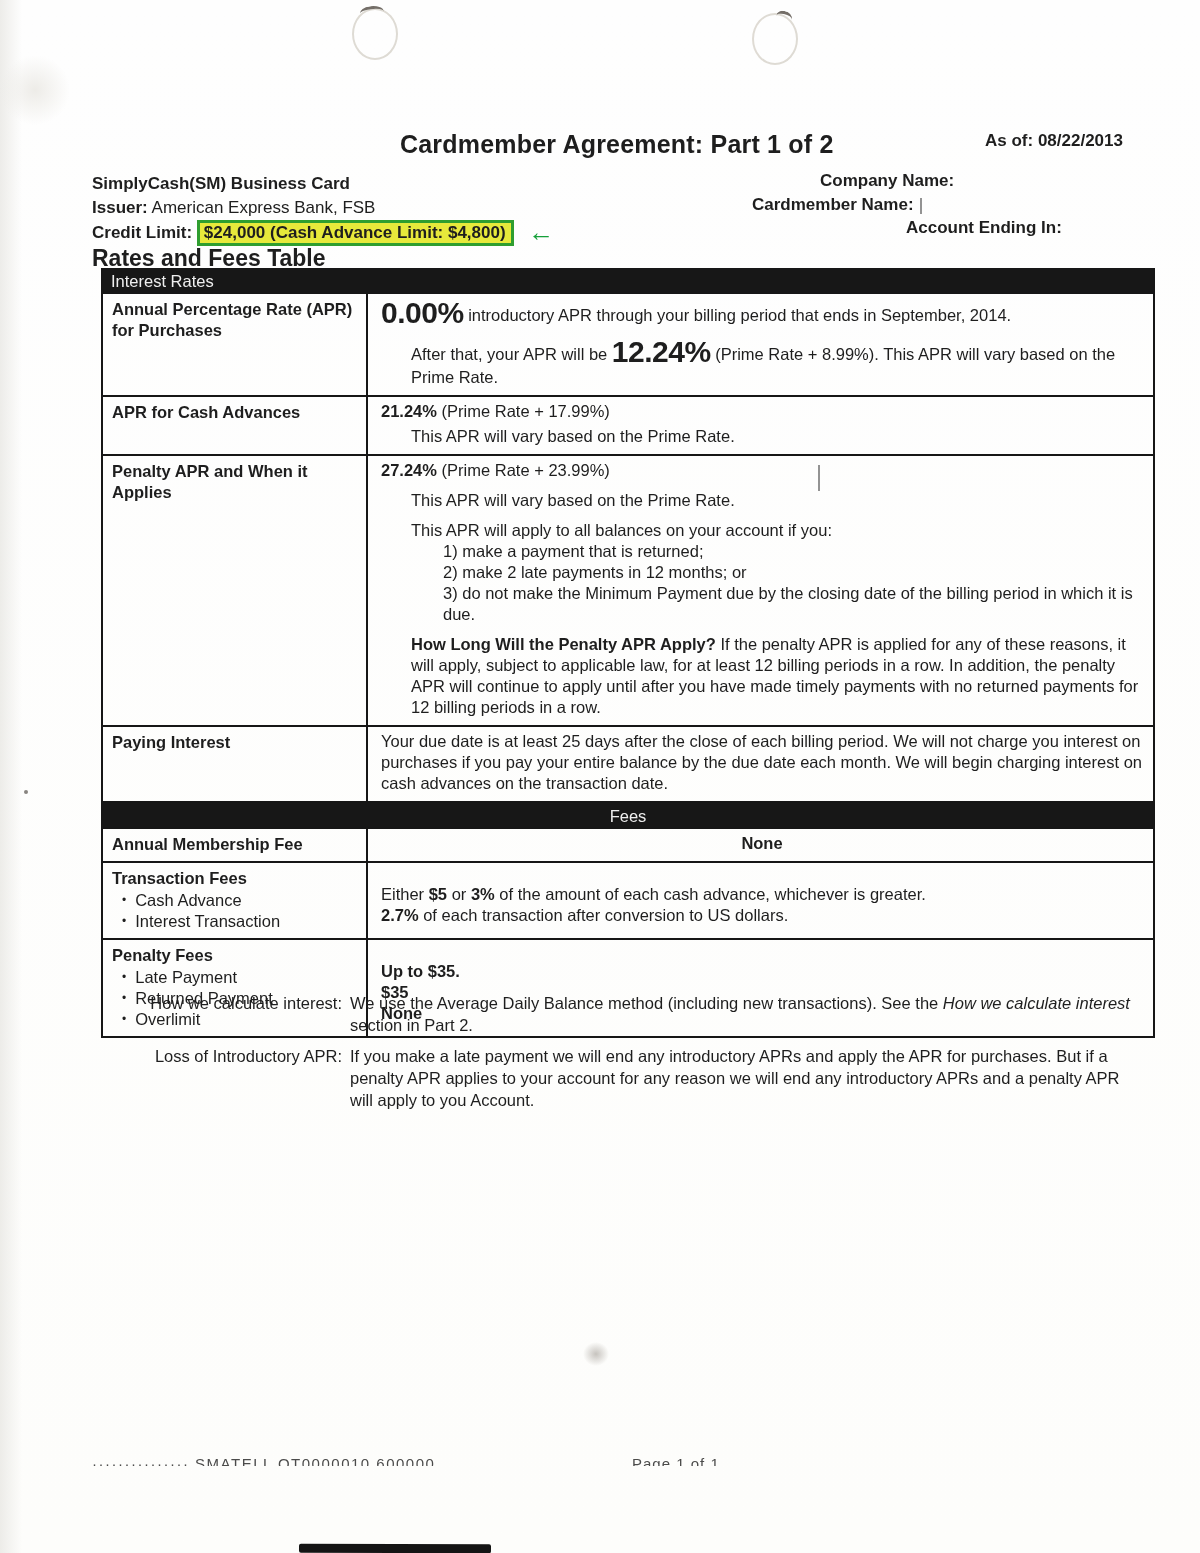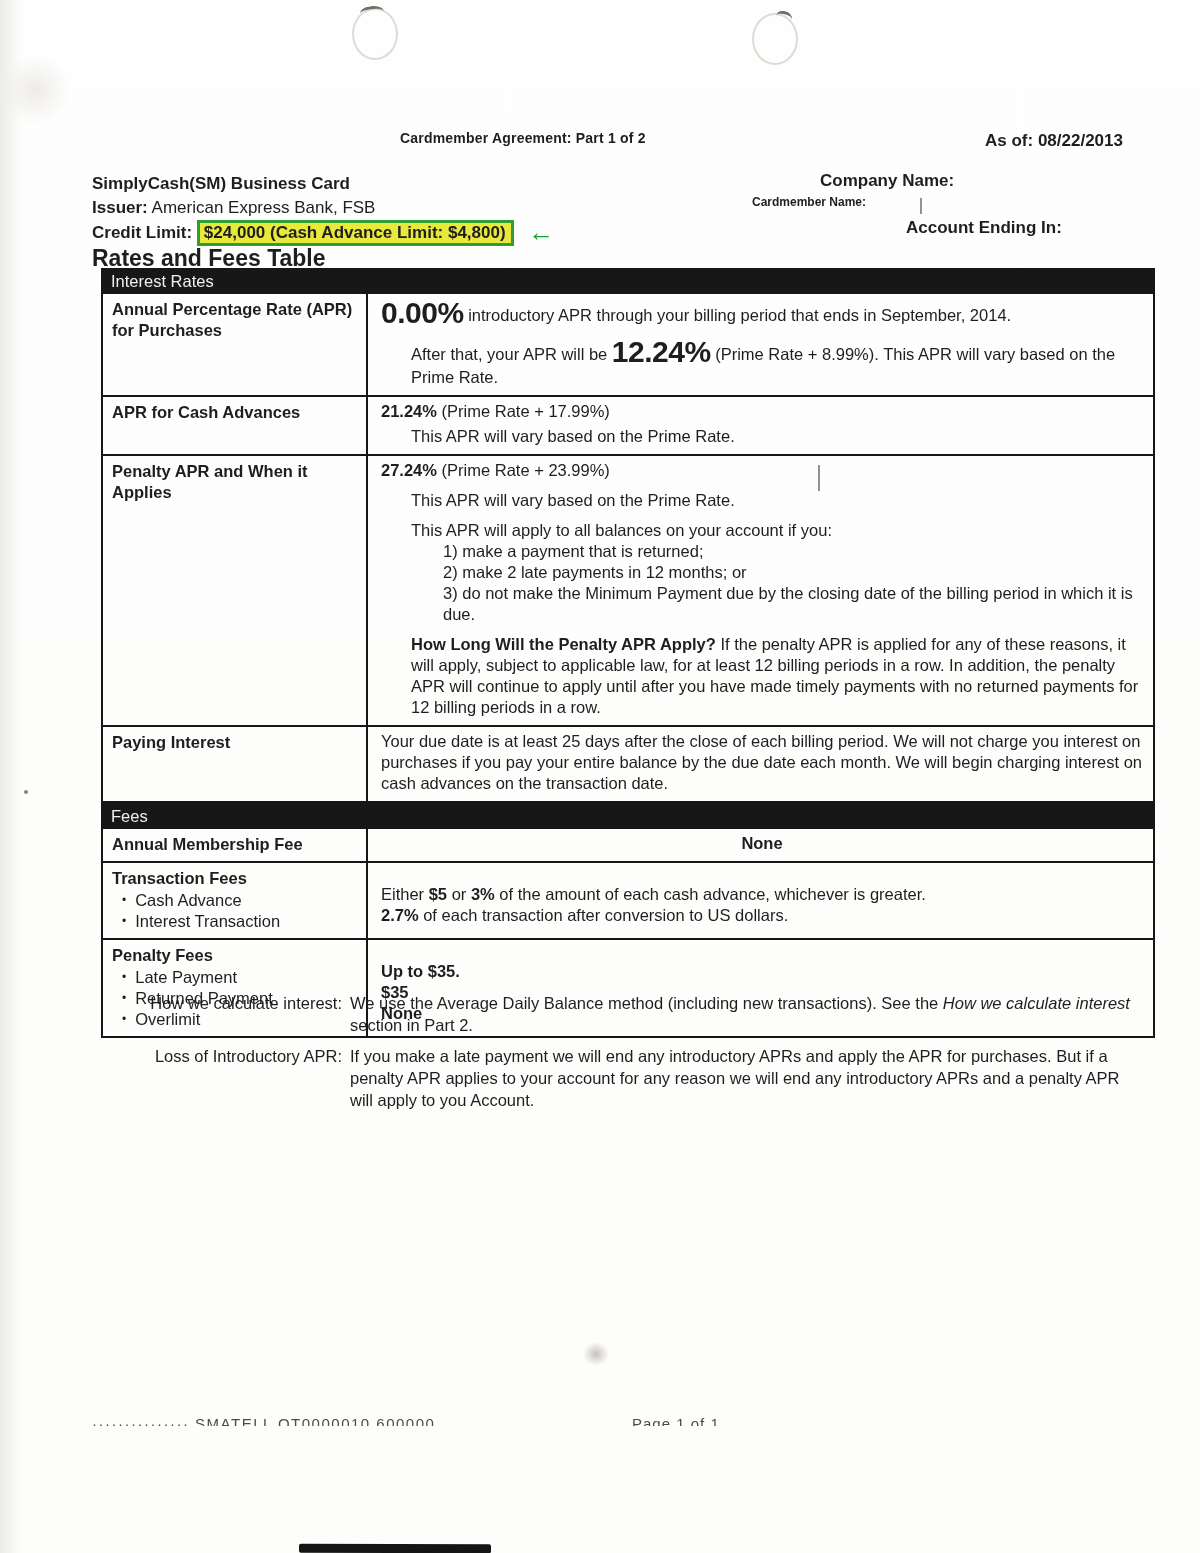--- a/index.html
+++ b/index.html
@@ -16,31 +16,31 @@
   .corner-blotch { position:absolute; left:0; top:55px; width:70px; height:70px;
     background:radial-gradient(closest-side,#e9e7e2,rgba(255,255,255,0)); opacity:.8; }
   
   .punch { position:absolute; width:46px; height:52px; border:2px solid #d9d5cd;
     border-radius:50%; opacity:.85; }
   .punch::before { content:""; position:absolute; top:-4px; left:6px; width:24px; height:10px;
     border-top:3px solid #5c564e; border-radius:50% 60% 0 0; transform:rotate(-8deg); }
   .punch.p2::before { left:22px; width:16px; transform:rotate(10deg); }
 
   
-  .doc-title { position:absolute; left:400px; top:130px; font-size:14px; font-weight:700; letter-spacing:.2px; }
+  .doc-title { position:absolute; left:400px; top:130px; font-size:25px; font-weight:700; letter-spacing:.2px; }
   .as-of { position:absolute; left:985px; top:131px; font-size:17px; font-weight:700; }
 
   .info-left { position:absolute; left:92px; top:172px; font-size:17px; line-height:23.5px; }
   .info-left .lbl { font-weight:700; }
   .hl { background:#e7e93b; border:3px solid #2f9e2f; padding:0 5px 1px 4px; font-weight:700; }
   .arrow { color:#16a03a; font-size:26px; font-weight:700; vertical-align:-3px; margin-left:10px; }
   .rates-title { font-size:23px; font-weight:700; margin-top:2px; }
 
   .lab-company { position:absolute; left:820px; top:171px; font-size:17px; font-weight:700; }
-  .lab-cardmember { position:absolute; left:752px; top:195px; font-size:12px; font-weight:700; }
+  .lab-cardmember { position:absolute; left:752px; top:195px; font-size:17px; font-weight:700; }
   .lab-account { position:absolute; left:906px; top:218px; font-size:17px; font-weight:700; }
   .tick { position:absolute; background:#6f6f6f; opacity:.75; }
 
   
   .tbl { position:absolute; left:84px; top:268px; width:1054px;
     border:2px solid #161616; border-top:none; font-size:16.5px; line-height:21px;margin-left:17px; }
   .bar { background:#171717; color:#efefef; font-size:16.5px; padding:3px 8px 4px 8px;
     height:26px; }
   .row { display:flex; border-top:2px solid #161616; }
   .row.first { border-top:none; }
@@ -59,21 +59,21 @@
   .pad-top-line { padding-top:21px; }
   .vals div { font-weight:700; }
 
   
   .footnotes { position:absolute; left:84px; top:992px; width:1056px; font-size:16.5px; line-height:22px; }
   .fn { display:flex; margin-bottom:9px; }
   .fn .fl { width:266px; flex:0 0 266px; text-align:right; font-weight:400; padding-right:8px; }
   .fn .fc { width:782px; flex:0 0 782px; }
 
   
-  .footer { position:absolute; left:92px; top:1416px; width:720px; height:10px;
+  .footer { position:absolute; left:92px; top:1456px; width:720px; height:10px;
     overflow:hidden; font-size:15px; line-height:15px; color:#2c2c2c; opacity:.85;
     display:flex; }
   .footer .code { letter-spacing:1.5px; width:460px; }
   .footer .pg { margin-left:80px; letter-spacing:1px; }
 
   
   .smudge { position:absolute; left:583px; top:1342px; width:26px; height:24px;
     background:radial-gradient(closest-side,#a9a49d,rgba(255,255,255,0)); opacity:.65; border-radius:50%; }
   .dot { position:absolute; left:24px; top:790px; width:4px; height:4px; background:#55504a;
     border-radius:50%; opacity:.7; }
@@ -143,21 +143,21 @@
         <div class="list">3) do not make the Minimum Payment due by the closing date of the billing period in which it is due.</div>
         <div class="ind gap"><span class="b">How Long Will the Penalty APR Apply?</span><span> If the penalty APR is applied for any of these reasons, it will apply, subject to applicable law, for at least 12 billing periods in a row. In addition, the penalty APR will continue to apply until after you have made timely payments with no returned payments for 12 billing periods in a row.</span></div>
       </div>
     </div>
 
     <div class="row">
       <div class="cl">Paying Interest</div>
       <div class="cr">Your due date is at least 25 days after the close of each billing period. We will not charge you interest on purchases if you pay your entire balance by the due date each month. We will begin charging interest on cash advances on the transaction date.</div>
     </div>
 
-    <div class="bar" style="border-top:2px solid #161616;">Fees</div>
+    <div class="bar" style="border-top:2px solid #161616;text-align:center;">Fees</div>
 
     <div class="row">
       <div class="cl">Annual Membership Fee</div>
       <div class="cr b">None</div>
     </div>
 
     <div class="row">
       <div class="cl">
         <div>Transaction Fees</div>
         <div class="bullets">

